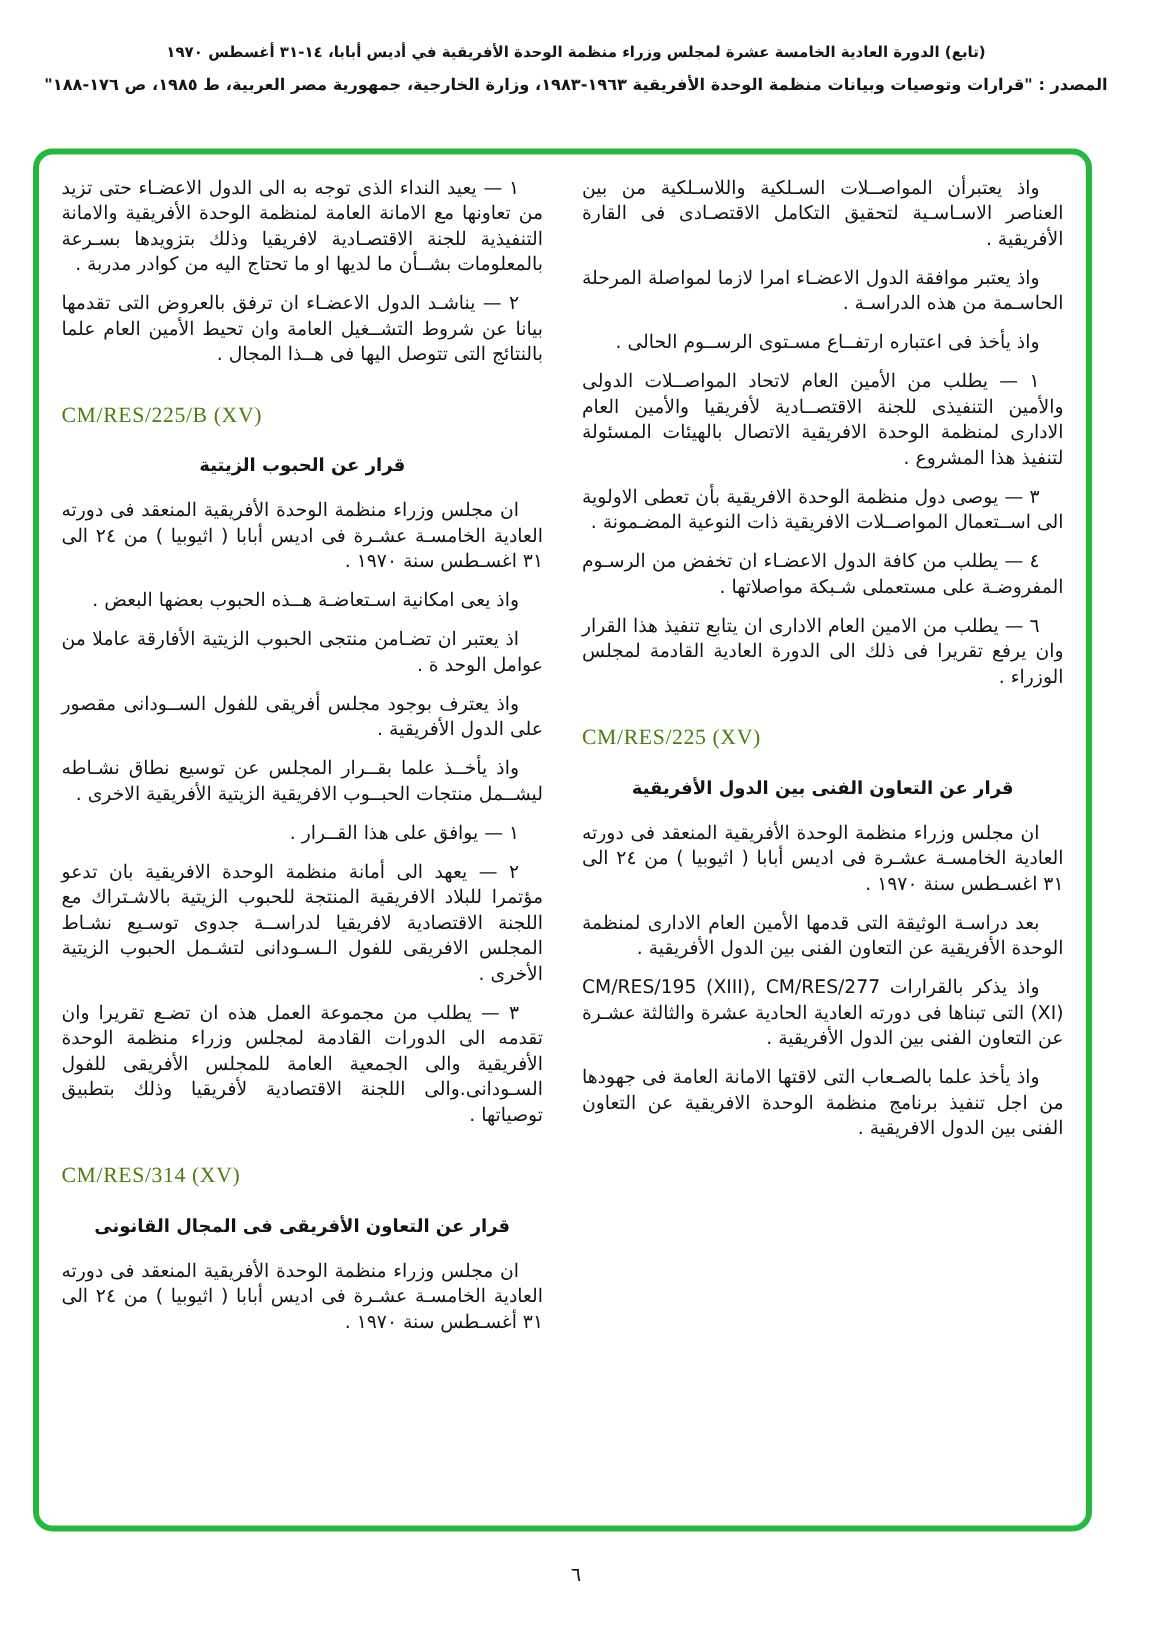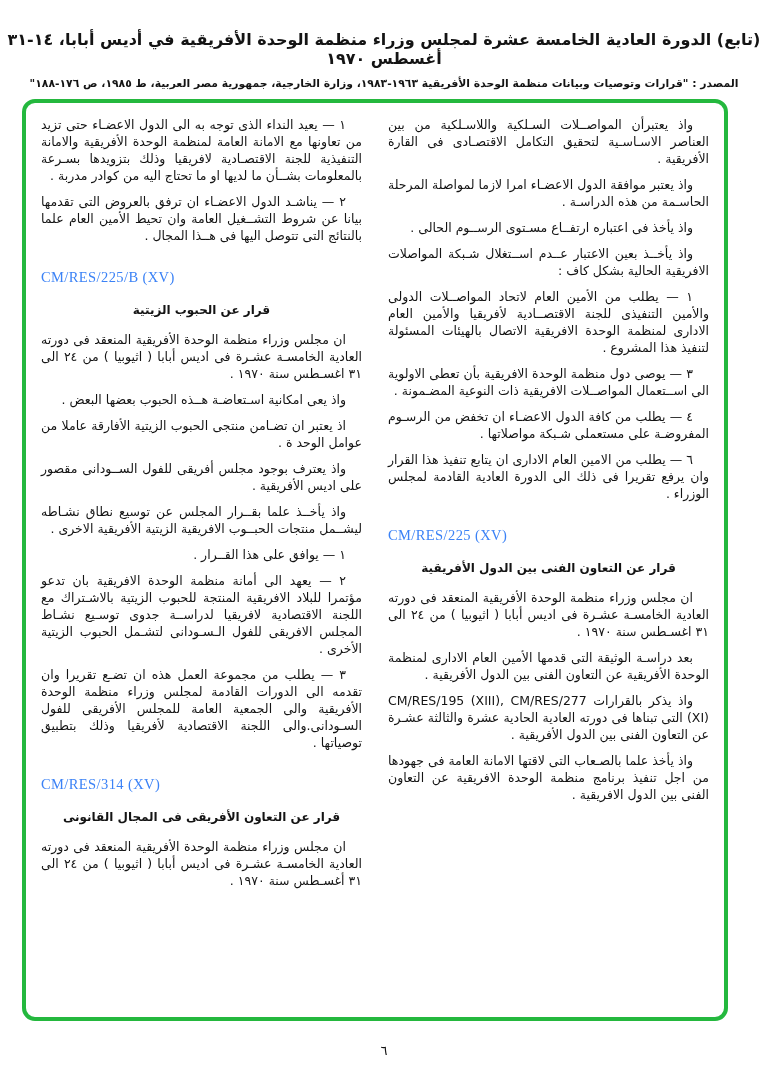--- a/index.html
+++ b/index.html
@@ -2,34 +2,34 @@
 <html lang="ar"><head>
 <meta charset="utf-8">
 <style>
   html,body{margin:0;padding:0;}
   body{
     width:768px;height:1085px;position:relative;background:#ffffff;
     font-family:"DejaVu Sans", sans-serif;color:#141414;
     -webkit-font-smoothing:antialiased;overflow:hidden;
   }
   .header{padding-top:30px;text-align:center;direction:rtl;}
-  .header .title{font-size:16px;font-weight:bold;letter-spacing:0;}
+  .header .title{font-size:10px;font-weight:bold;letter-spacing:0;}
   .header .source{font-size:10.8px;font-weight:bold;margin-top:9px;}
   .frame{
     position:absolute;left:22px;top:99px;width:706px;height:922px;
     border:4.5px solid #24b83e;border-radius:13px;box-sizing:border-box;
     padding:13px 15px 8px 15px;overflow:hidden;background:#fff;
   }
   .cols{display:flex;direction:rtl;gap:26px;height:100%;}
   .col{flex:1;direction:rtl;text-align:justify;font-size:12.5px;line-height:1.36;}
   .col p.paragraph{margin:0 0 9px 0;text-indent:16px;}
   .col .code{
     direction:ltr;text-align:left;text-indent:0;
     font-family:"Liberation Serif", serif;font-size:14.5px;letter-spacing:.4px;
-    margin:24px 0 14px 0;color:#3b82f6;
+    margin:24px 0 14px 0;color:#4d7c0f;
   }
   .col h3.heading{
     font-size:12px;font-weight:bold;text-align:center;
     margin:0 0 13px 0;text-indent:0;
   }
   .footer{
     position:absolute;left:0;top:1043px;width:100%;
     text-align:center;font-size:13px;direction:rtl;
   }
 </style>
@@ -40,41 +40,40 @@
   <div class="title">(تابع) الدورة العادية الخامسة عشرة لمجلس وزراء منظمة الوحدة الأفريقية في أديس أبابا، ١٤-٣١ أغسطس ١٩٧٠</div>
   <div class="source">المصدر : "قرارات وتوصيات وبيانات منظمة الوحدة الأفريقية ١٩٦٣-١٩٨٣، وزارة الخارجية، جمهورية مصر العربية، ط ١٩٨٥، ص ١٧٦-١٨٨"</div>
 </div>
 
 <div class="frame" style="border-color: rgb(36, 184, 62);">
   <div class="cols">
     <div class="col">
         <p class="paragraph">واذ يعتبرأن المواصــلات السـلكية واللاسـلكية من بين العناصر الاسـاسـية لتحقيق التكامل الاقتصـادى فى القارة الأفريقية .</p>
         <p class="paragraph">واذ يعتبر موافقة الدول الاعضـاء امرا لازما لمواصلة المرحلة الحاسـمة من هذه الدراسـة .</p>
         <p class="paragraph">واذ يأخذ فى اعتباره ارتفــاع مسـتوى الرســوم الحالى .</p>
-        <p class="paragraph">واذ يأخــذ بعين الاعتبار عــدم اســتغلال شـبكة المواصلات الافريقية الحالية بشكل كاف :</p>
         <p class="paragraph">١ — يطلب من الأمين العام لاتحاد المواصــلات الدولى والأمين التنفيذى للجنة الاقتصــادية لأفريقيا والأمين العام الادارى لمنظمة الوحدة الافريقية الاتصال بالهيئات المسئولة لتنفيذ هذا المشروع .</p>
         <p class="paragraph">٣ — يوصى دول منظمة الوحدة الافريقية بأن تعطى الاولوية الى اســتعمال المواصــلات الافريقية ذات النوعية المضـمونة .</p>
         <p class="paragraph">٤ — يطلب من كافة الدول الاعضـاء ان تخفض من الرسـوم المفروضـة على مستعملى شـبكة مواصلاتها .</p>
         <p class="paragraph">٦ — يطلب من الامين العام الادارى ان يتابع تنفيذ هذا القرار وان يرفع تقريرا فى ذلك الى الدورة العادية القادمة لمجلس الوزراء .</p>
         <div class="code">CM/RES/225 (XV)</div>
         <h3 class="heading">قرار عن التعاون الفنى بين الدول الأفريقية</h3>
         <p class="paragraph">ان مجلس وزراء منظمة الوحدة الأفريقية المنعقد فى دورته العادية الخامسـة عشـرة فى اديس أبابا ( اثيوبيا ) من ٢٤ الى ٣١ اغسـطس سنة ١٩٧٠ .</p>
         <p class="paragraph">بعد دراسـة الوثيقة التى قدمها الأمين العام الادارى لمنظمة الوحدة الأفريقية عن التعاون الفنى بين الدول الأفريقية .</p>
         <p class="paragraph">واذ يذكر بالقرارات CM/RES/195 (XIII), CM/RES/277 (XI) التى تبناها فى دورته العادية الحادية عشرة والثالثة عشـرة عن التعاون الفنى بين الدول الأفريقية .</p>
         <p class="paragraph">واذ يأخذ علما بالصـعاب التى لاقتها الامانة العامة فى جهودها من اجل تنفيذ برنامج منظمة الوحدة الافريقية عن التعاون الفنى بين الدول الافريقية .</p>
       </div>
     <div class="col">
         <p class="paragraph">١ — يعيد النداء الذى توجه به الى الدول الاعضـاء حتى تزيد من تعاونها مع الامانة العامة لمنظمة الوحدة الأفريقية والامانة التنفيذية للجنة الاقتصـادية لافريقيا وذلك بتزويدها بسـرعة بالمعلومات بشــأن ما لديها او ما تحتاج اليه من كوادر مدربة .</p>
         <p class="paragraph">٢ — يناشـد الدول الاعضـاء ان ترفق بالعروض التى تقدمها بيانا عن شروط التشــغيل العامة وان تحيط الأمين العام علما بالنتائج التى تتوصل اليها فى هــذا المجال .</p>
         <div class="code">CM/RES/225/B (XV)</div>
         <h3 class="heading">قرار عن الحبوب الزيتية</h3>
         <p class="paragraph">ان مجلس وزراء منظمة الوحدة الأفريقية المنعقد فى دورته العادية الخامسـة عشـرة فى اديس أبابا ( اثيوبيا ) من ٢٤ الى ٣١ اغسـطس سنة ١٩٧٠ .</p>
         <p class="paragraph">واذ يعى امكانية اسـتعاضـة هــذه الحبوب بعضها البعض .</p>
         <p class="paragraph">اذ يعتبر ان تضـامن منتجى الحبوب الزيتية الأفارقة عاملا من عوامل الوحد ة .</p>
-        <p class="paragraph">واذ يعترف بوجود مجلس أفريقى للفول الســودانى مقصور على اديس الأفريقية .</p>
+        <p class="paragraph">واذ يعترف بوجود مجلس أفريقى للفول الســودانى مقصور على الدول الأفريقية .</p>
         <p class="paragraph">واذ يأخــذ علما بقــرار المجلس عن توسيع نطاق نشـاطه ليشــمل منتجات الحبــوب الافريقية الزيتية الأفريقية الاخرى .</p>
         <p class="paragraph">١ — يوافق على هذا القــرار .</p>
         <p class="paragraph">٢ — يعهد الى أمانة منظمة الوحدة الافريقية بان تدعو مؤتمرا للبلاد الافريقية المنتجة للحبوب الزيتية بالاشـتراك مع اللجنة الاقتصادية لافريقيا لدراســة جدوى توسـيع نشـاط المجلس الافريقى للفول الـسـودانى لتشـمل الحبوب الزيتية الأخرى .</p>
         <p class="paragraph">٣ — يطلب من مجموعة العمل هذه ان تضـع تقريرا وان تقدمه الى الدورات القادمة لمجلس وزراء منظمة الوحدة الأفريقية والى الجمعية العامة للمجلس الأفريقى للفول السـودانى.والى اللجنة الاقتصادية لأفريقيا وذلك بتطبيق توصياتها .</p>
         <div class="code">CM/RES/314 (XV)</div>
         <h3 class="heading">قرار عن التعاون الأفريقى فى المجال القانونى</h3>
         <p class="paragraph">ان مجلس وزراء منظمة الوحدة الأفريقية المنعقد فى دورته العادية الخامسـة عشـرة فى اديس أبابا ( اثيوبيا ) من ٢٤ الى ٣١ أغسـطس سنة ١٩٧٠ .</p>
       </div>
   </div>
 </div>

